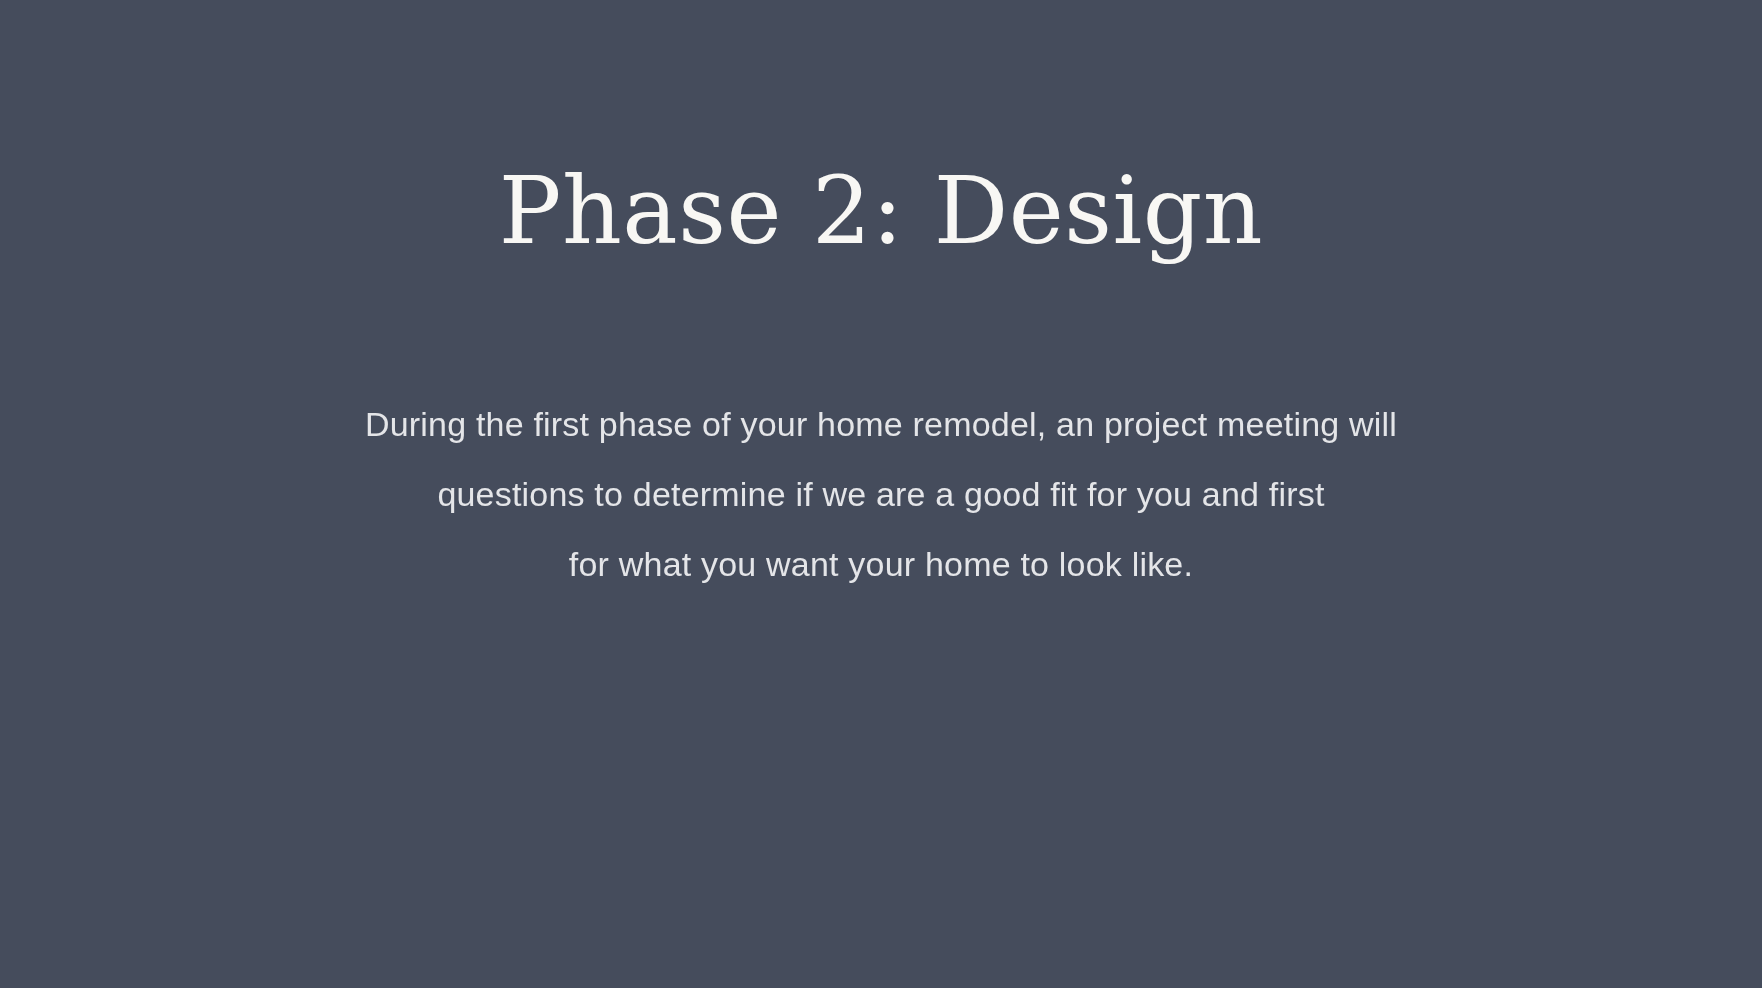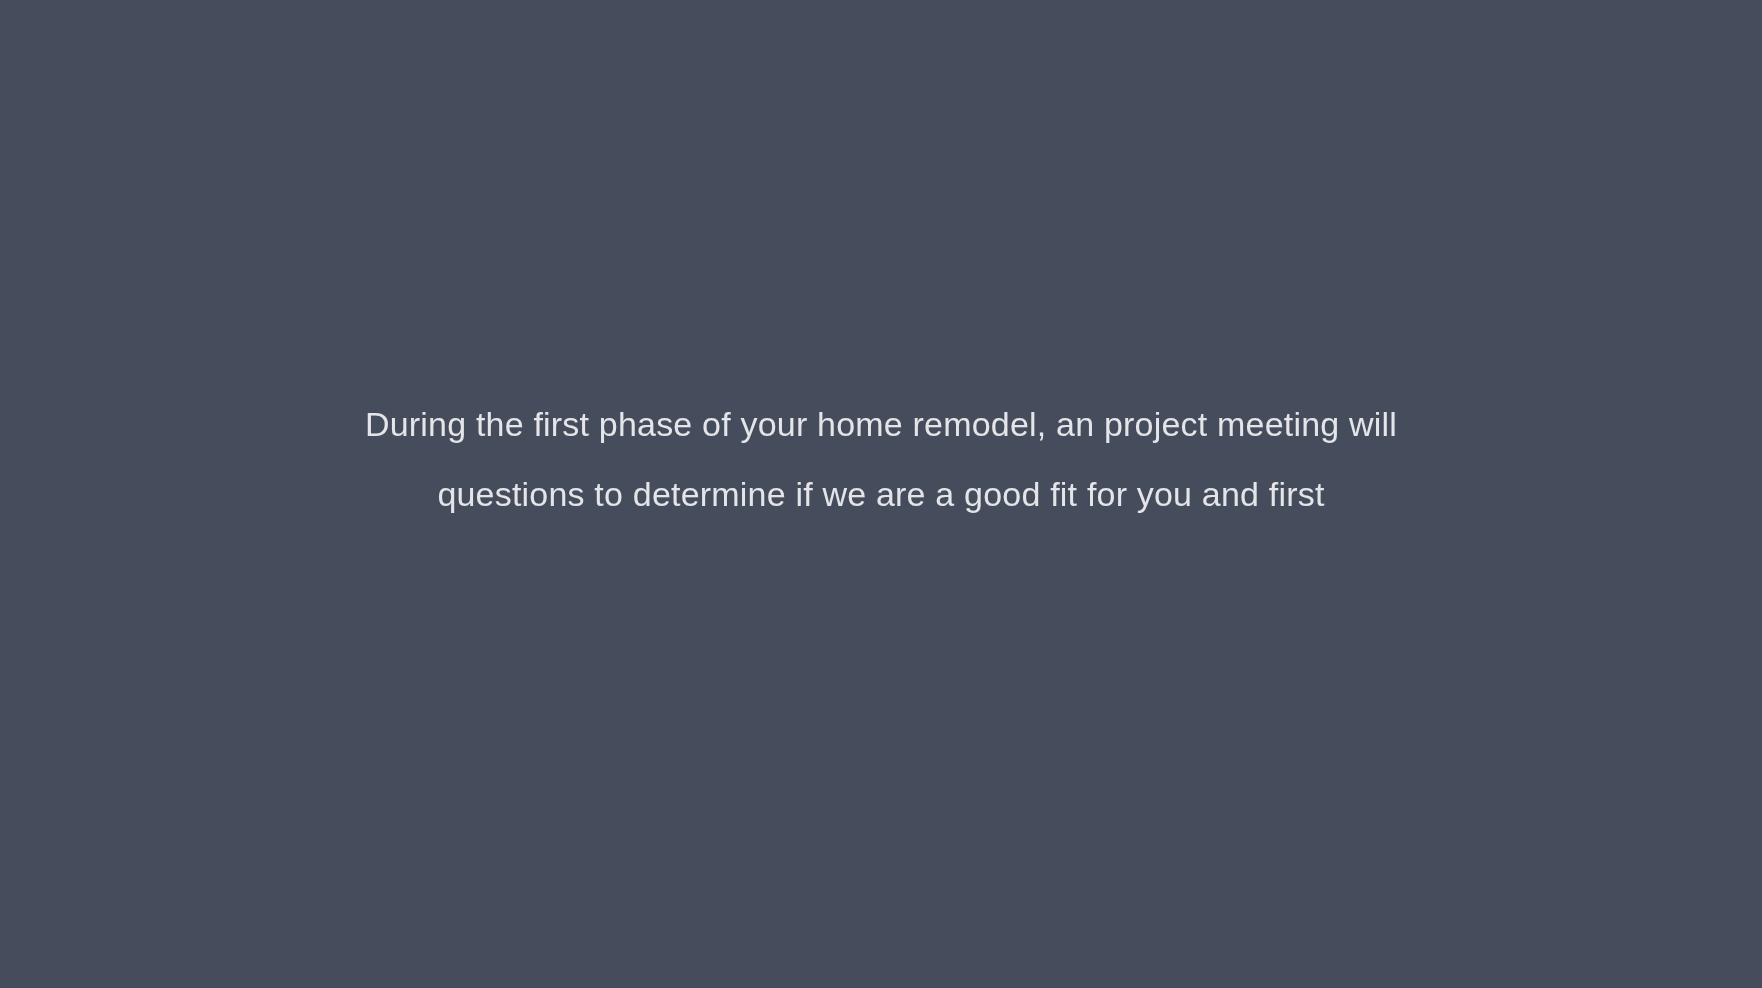--- a/index.html
+++ b/index.html
@@ -48,18 +48,20 @@
     letter-spacing: 0.2px;
   }
   .body-line {
     white-space: nowrap;
   }
 </style>
 </head>
 <body>
 
 <div class="slide">
+  <h1 class="slide-title">Phase 2: Design</h1>
 
   <div class="slide-body">
     <div class="body-line">During the first phase of your home remodel, an project meeting will</div>
     <div class="body-line">questions to determine if we are a good fit for you and first</div>
+    <div class="body-line">for what you want your home to look like.</div>
   </div>
 </div>
 
 </body></html>

